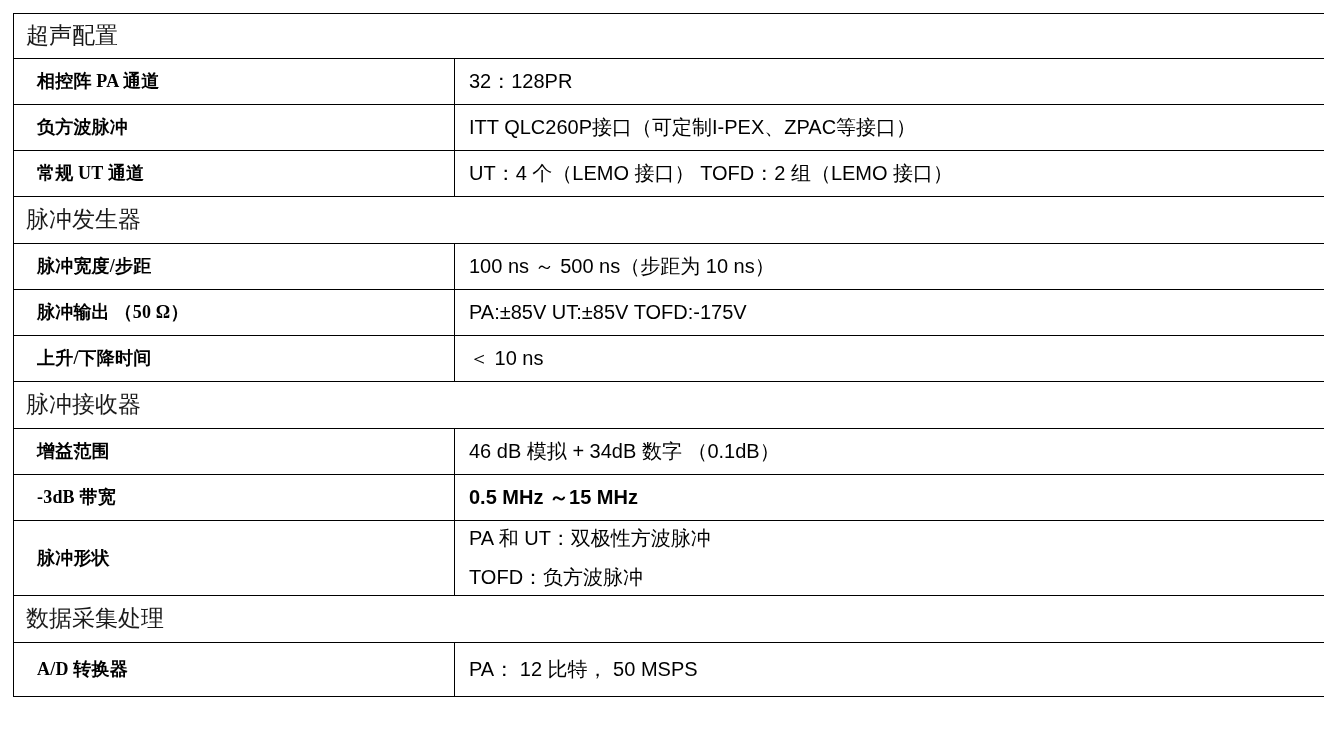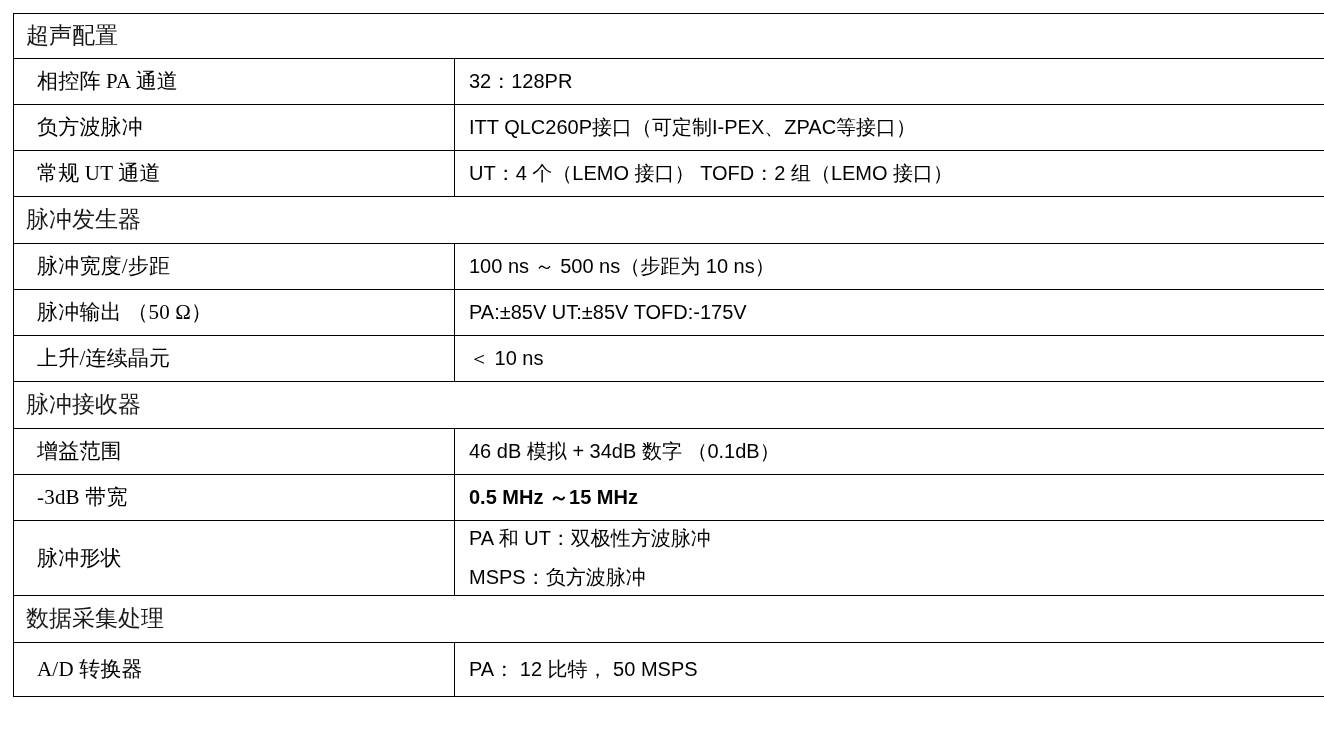--- a/index.html
+++ b/index.html
@@ -40,22 +40,22 @@
     font-weight: normal;
     font-size: 23px;
     height: 46px;
     padding-left: 12px;
     color: #1a1a1a;
   }
 
   
   tr.data-row td.label-cell {
     font-family: "Liberation Serif", "DejaVu Serif", serif;
-    font-weight: normal;
-    font-size: 21px;
+    font-weight: bold;
+    font-size: 18px;
     height: 45px;
     padding-left: 23px;
     letter-spacing: 0.2px;
   }
   tr.data-row td.value-cell {
     font-family: Liberation Sans, sans-serif;
     font-weight: normal;
     font-size: 20px;
     height: 45px;
     padding-left: 14px;
@@ -119,21 +119,21 @@
         <span class="value-line">100 ns ～ 500 ns（步距为 10 ns）</span>
       </td>
     </tr>
     <tr class="data-row">
       <td class="label-cell">脉冲输出 （50 Ω）</td>
       <td class="value-cell">
         <span class="value-line">PA:±85V  UT:±85V  TOFD:-175V</span>
       </td>
     </tr>
     <tr class="data-row">
-      <td class="label-cell">上升/连续晶元</td>
+      <td class="label-cell">上升/下降时间</td>
       <td class="value-cell">
         <span class="value-line">＜ 10 ns</span>
       </td>
     </tr>
 
     <tr class="section-row">
       <td colspan="2">脉冲接收器</td>
     </tr>
     <tr class="data-row">
       <td class="label-cell">增益范围</td>
@@ -144,21 +144,21 @@
     <tr class="data-row">
       <td class="label-cell">-3dB 带宽</td>
       <td class="value-cell is-bold">
         <span class="value-line">0.5 MHz ～15 MHz</span>
       </td>
     </tr>
     <tr class="data-row tall-row">
       <td class="label-cell">脉冲形状</td>
       <td class="value-cell">
         <span class="value-line">PA 和 UT：双极性方波脉冲</span>
-        <span class="value-line">MSPS：负方波脉冲</span>
+        <span class="value-line">TOFD：负方波脉冲</span>
       </td>
     </tr>
 
     <tr class="section-row">
       <td colspan="2">数据采集处理</td>
     </tr>
     <tr class="data-row tall-row">
       <td class="label-cell">A/D 转换器</td>
       <td class="value-cell">
         <span class="value-line">PA： 12 比特， 50 MSPS</span>

